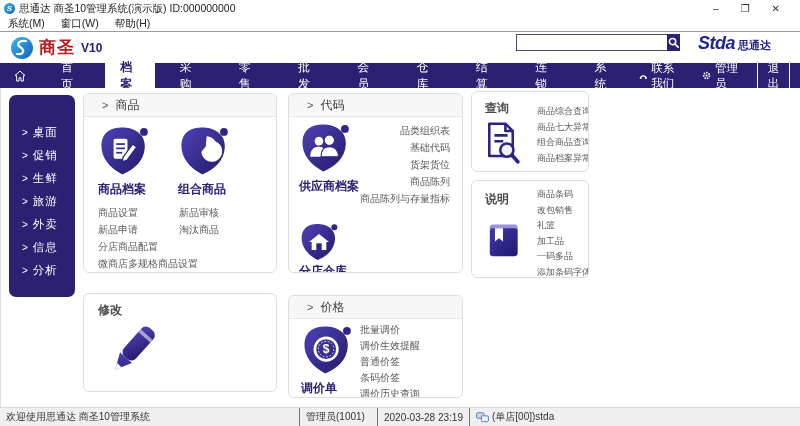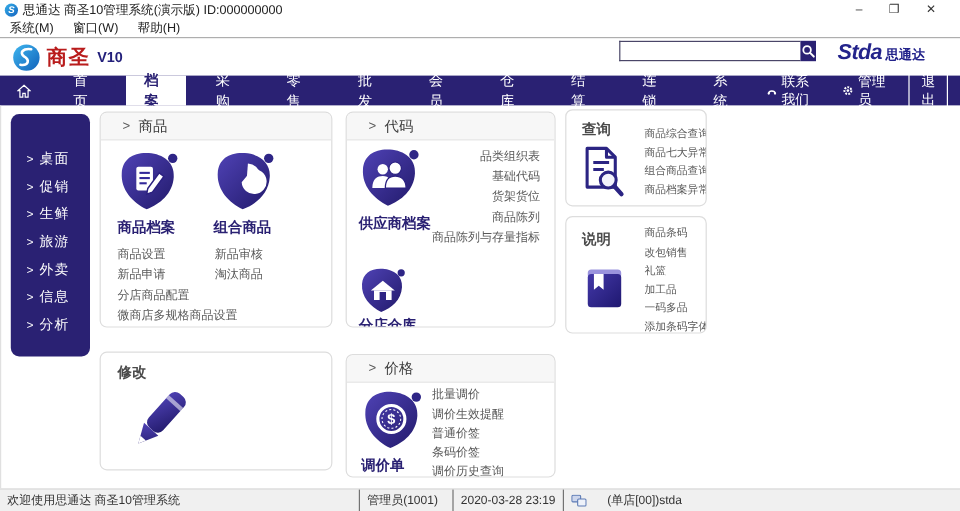--- a/index.html
+++ b/index.html
@@ -91,21 +91,21 @@
   #card-price .tile1 { position:absolute; left:12px; top:28px; }
   #card-price .links { position:absolute; left:71px; top:26px; }
   #card-price ul.links li { line-height:16px; }
 
   
   .statusbar { position:absolute; left:0; bottom:0; width:800px; height:19px; background:#f0f0f0; border-top:1px solid #d9d9d9; display:flex; align-items:center; font-size:10px; color:#333; }
   .sb-cell { height:100%; display:flex; align-items:center; padding:0 6px; border-right:1px solid #737373; }
   .sb-cell.welcome { width:300px; }
   .sb-cell.user { width:78px; }
   .sb-cell.datetime { width:92px; }
-  .sb-cell.store { border-right:none; gap:17px; flex:1; }
+  .sb-cell.store { border-right:none; gap:3px; flex:1; }
 </style>
 </head>
 <body>
 
 <div class="titlebar">
   <span class="app-ico">S</span>
   <span class="titletext">思通达 商圣10管理系统(演示版) ID:000000000</span>
   <div class="wincontrols">
     <span>–</span>
     <span>❐</span>

